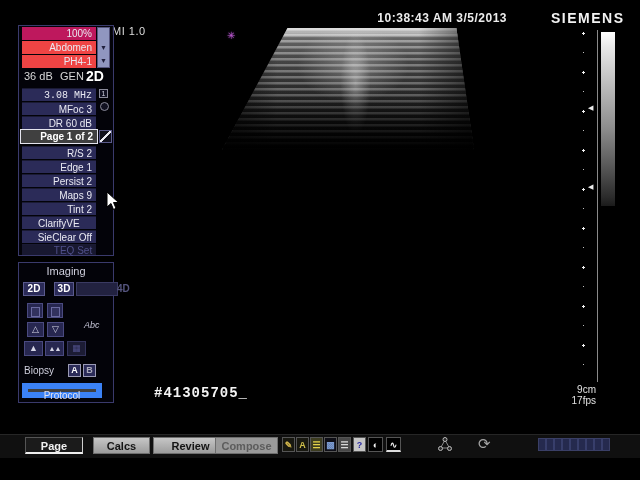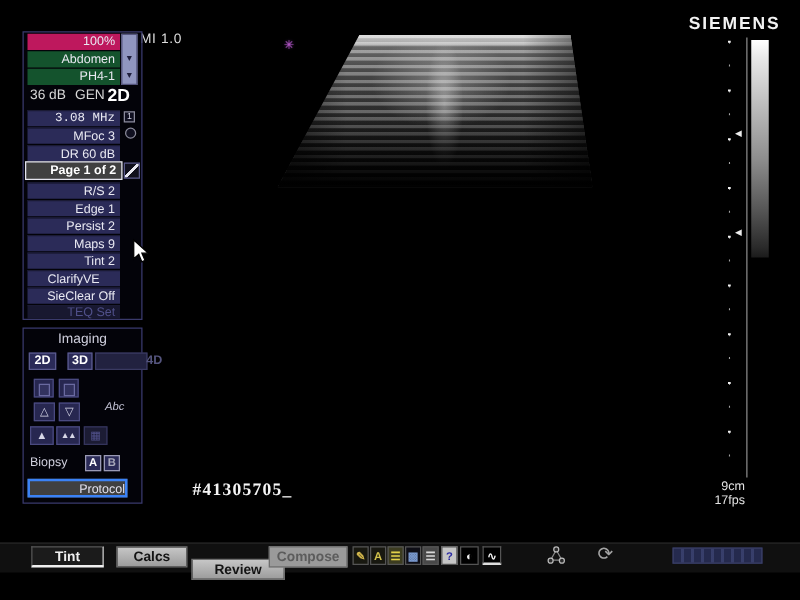--- a/index.html
+++ b/index.html
@@ -3,21 +3,21 @@
 <meta charset="utf-8">
 <style>
   html,body{margin:0;padding:0;background:#000;}
   #stage{position:relative;width:640px;height:480px;background:#000;overflow:hidden;
          font-family:"Liberation Sans",sans-serif;}
   .abs{position:absolute;box-sizing:border-box;}
   
   .clock{font-size:12px;font-weight:bold;color:#ececec;letter-spacing:.5px;text-align:right;}
   .brand{font-size:14px;font-weight:bold;color:#f2f2f2;letter-spacing:1.5px;}
   
-  .lrow{width:74px;height:13px;background:#14532d;color:#e9e9f2;font-size:10px;
+  .lrow{width:74px;height:13px;background:#ef4444;color:#e9e9f2;font-size:10px;
         line-height:13px;text-align:right;padding-right:4px;}
   .lrow.dim{background:#be185d;}
   .strip{width:13px;background:#9096c0;border:1px solid #55557e;}
   .strip .arr{display:block;height:13px;line-height:13px;text-align:center;font-size:7px;color:#20203e;}
   .panelframe{border:1px solid #3a3a6c;background:rgba(6,6,16,.55);}
   .lbtn{width:74px;height:13px;background:#2b2b58;color:#e9e9f2;font-size:10px;
         line-height:13px;text-align:right;padding-right:4px;border-top:1px solid #1a1a34;}
   .lbtn.sel{width:78px;height:15px;background:#404040;border:1px solid #e4e4ee;
             line-height:13px;color:#fff;font-weight:bold;}
   .lbtn.teq{color:#50508a;background:#181830;text-align:center;padding-right:0;}
@@ -32,38 +32,38 @@
         text-align:center;line-height:12px;}
   .mbtn.dim{background:#222240;border-color:#3a3a62;color:#55557e;}
   .ibtn{background:#272750;border:1px solid #4a4a80;color:#d6d6e6;font-size:9px;
         text-align:center;line-height:13px;}
   .ibtn.dim{background:#1c1c34;border-color:#34345c;color:#50508a;}
   .ibtn .innersq{display:block;margin:3px auto 0;width:7px;height:8px;border:1px solid #6a6aa0;background:#32325e;}
   .abclbl{color:#c4c4d6;font-size:9px;font-style:italic;}
   .biopsylbl{color:#cfcfdd;font-size:10px;}
   .abbtn{background:#2b2b58;border:1px solid #9a9ab4;color:#fff;font-size:9px;font-weight:bold;
          text-align:center;line-height:11px;}
-  .proto{background:#404040;border:2px solid #3b82f6;color:#e2e2ee;font-size:10px;
-         text-align:right;line-height:13px;}
+  .proto{background:#404040;border:6px solid #3b82f6;color:#e2e2ee;font-size:10px;
+         text-align:center;line-height:13px;}
   
   #fan{left:222px;top:28px;width:252px;height:122px;
        clip-path:polygon(26% 0,93% 0,100% 100%,0 100%);
        background:
          linear-gradient(180deg,rgba(255,255,255,.45) 0,rgba(255,255,255,.45) 5px,rgba(255,255,255,0) 10px),
          radial-gradient(ellipse 20px 70px at 53% 45%,rgba(255,255,255,.32),rgba(255,255,255,0) 75%),
          radial-gradient(ellipse 80px 55px at 52% 30%,rgba(255,255,255,.28),rgba(255,255,255,0) 70%),
          repeating-linear-gradient(180deg,rgba(235,235,235,.26) 0,rgba(235,235,235,.26) 2px,rgba(8,8,8,.28) 3px,rgba(8,8,8,.28) 6px),
          linear-gradient(180deg,#b4b4b4 0,#8a8a8a 10px,#5f5f5f 30px,#3a3a3a 60px,#191919 95px,#050505 122px);}
   #fanfade{left:222px;top:28px;width:252px;height:122px;
        clip-path:polygon(26% 0,93% 0,100% 100%,0 100%);
        background:linear-gradient(90deg,rgba(0,0,0,.55),rgba(0,0,0,0) 22%,rgba(0,0,0,0) 78%,rgba(0,0,0,.55)),
                   linear-gradient(180deg,rgba(0,0,0,0) 52%,rgba(0,0,0,.78) 88%,#000 100%);}
   .mi{color:#dddddd;font-size:11px;letter-spacing:.5px;}
   .marker{color:#b857c8;font-size:10px;text-shadow:0 0 2px #7a3b9c;}
-  .annot{font-family:Liberation Serif, serif;font-weight:bold;font-size:14px;color:#f4f4f4;letter-spacing:1px;}
+  .annot{font-family:Liberation Mono, monospace;font-weight:bold;font-size:14px;color:#f4f4f4;letter-spacing:1px;}
   
   #dots{left:581px;top:31px;width:5px;height:351px;
         background-image:
           radial-gradient(circle 1.7px at 2.5px 2.5px,#f2f2f2 60%,rgba(0,0,0,0) 72%),
           radial-gradient(circle 1px at 2.5px 2.5px,#bdbdbd 60%,rgba(0,0,0,0) 78%);
         background-size:5px 39px,5px 39px;background-position:0 0,0 19px;background-repeat:repeat-y;}
   #rline{left:597px;top:30px;width:1px;height:352px;background:#8a8a8a;}
   .focarr{color:#ececec;font-size:7px;line-height:7px;}
   #graybar{left:601px;top:32px;width:14px;height:174px;
         background:linear-gradient(180deg,#ffffff 0,#e9e9e9 8%,#bdbdbd 30%,#8d8d8d 55%,#565656 78%,#2b2b2b 95%,#1b1b1b 100%);}
@@ -77,20 +77,21 @@
   .ticon{width:13px;height:15px;font-size:9px;font-weight:bold;text-align:center;line-height:14px;border:1px solid #555;}
   .refresh{color:#a4a4a4;font-size:15px;line-height:15px;}
   #statusrect{left:538px;top:438px;width:72px;height:13px;border:1px solid #3a3f66;
         background-image:repeating-linear-gradient(90deg,rgba(90,100,160,0) 0 6px,rgba(90,100,160,.35) 6px 8px);}
 </style>
 </head>
 <body>
 
 <div id="stage">
 
+  <div class="abs clock" style="left:330px;top:11px;width:177px;">10:38:43 AM 3/5/2013</div>
   <div class="abs brand" style="left:551px;top:10px;">SIEMENS</div>
 
   <div class="abs" id="fan"></div>
   <div class="abs" id="fanfade"></div>
   <div class="abs mi" style="left:112px;top:25px;">MI 1.0</div>
   <div class="abs marker" style="left:227px;top:30px;">✳</div>
   <div class="abs annot" style="left:154px;top:385px;">#41305705_</div>
 
   <div class="abs panelframe" style="left:18px;top:25px;width:96px;height:231px;"></div>
 
@@ -159,23 +160,23 @@
 
   <div class="abs" id="dots"></div>
   <div class="abs" id="rline"></div>
   <div class="abs focarr" style="left:588px;top:104px;">◀</div>
   <div class="abs focarr" style="left:588px;top:183px;">◀</div>
   <div class="abs" id="graybar"></div>
   <div class="abs depthlbl" style="left:556px;top:384px;">9cm</div>
   <div class="abs depthlbl" style="left:556px;top:395px;">17fps</div>
 
   <div class="abs" id="toolbar"></div>
-  <div class="abs tab active" style="left:25px;top:437px;width:58px;">Tint</div>
+  <div class="abs tab active" style="left:25px;top:437px;width:58px;">Page</div>
   <div class="abs tab normal" style="left:93px;top:437px;width:57px;">Calcs</div>
-  <div class="abs tab normal" style="left:153px;top:447px;width:75px;">Review</div>
+  <div class="abs tab normal" style="left:153px;top:437px;width:75px;">Review</div>
   <div class="abs tab disabled" style="left:215px;top:437px;width:63px;">Compose</div>
 
   <div class="abs ticon" style="left: 282px; top: 437px; background-color: rgb(24, 24, 16); color: rgb(210, 182, 76);">✎</div>
   <div class="abs ticon" style="left: 296px; top: 437px; background-color: rgb(24, 24, 16); color: rgb(210, 194, 76);">A</div>
   <div class="abs ticon" style="left: 310px; top: 437px; background-color: rgb(60, 60, 32); color: rgb(226, 210, 74);">☰</div>
   <div class="abs ticon" style="left: 324px; top: 437px; background-color: rgb(14, 14, 22); color: rgb(122, 154, 208);">▩</div>
   <div class="abs ticon" style="left: 338px; top: 437px; background-color: rgb(72, 72, 72); color: rgb(216, 216, 216);">☰</div>
   <div class="abs ticon" style="left: 353px; top: 437px; background-color: rgb(198, 198, 198); color: rgb(42, 42, 164);">?</div>
   <div class="abs ticon" style="left: 368px; top: 437px; width: 15px; background-color: rgb(0, 0, 0); color: rgb(240, 240, 240);">◐</div>
   <div class="abs ticon" style="left: 386px; top: 437px; width: 15px; border-bottom: 2px solid rgb(221, 221, 221); background-color: rgb(0, 0, 0); color: rgb(240, 240, 240);">∿</div>

